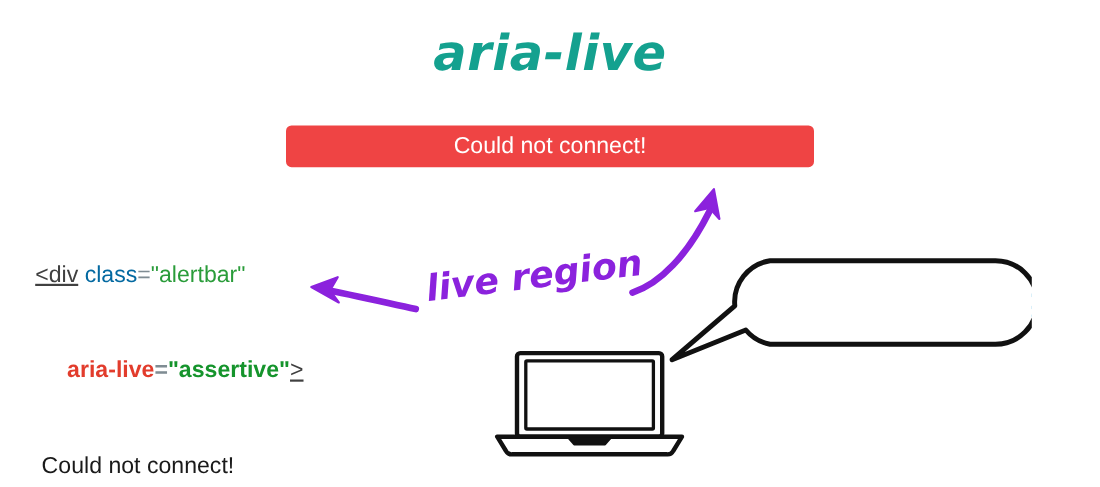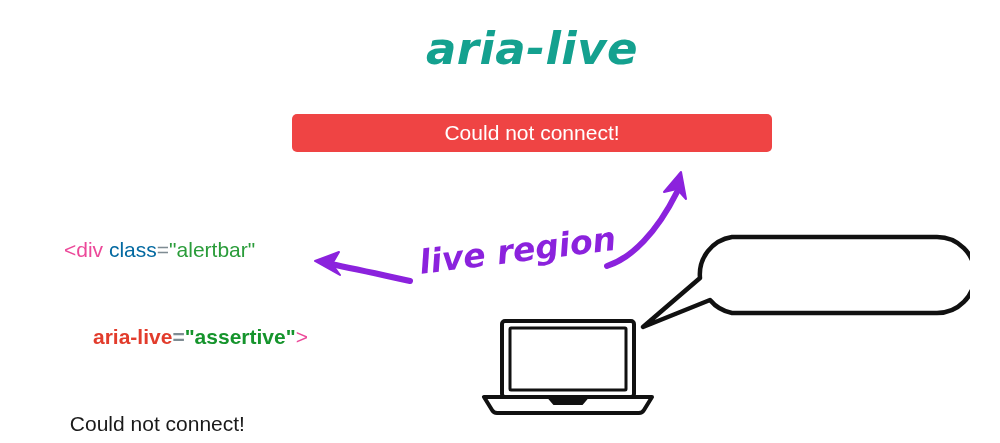--- a/index.html
+++ b/index.html
@@ -7,21 +7,20 @@
     padding: 0;
     background: #ffffff;
   }
   #canvas {
     position: relative;
     width: 938px;
     height: 443px;
     background: #ffffff;
     overflow: hidden;
     font-family: "Liberation Sans", sans-serif;
-    margin-left: 32px;
   }
 
   
   #title {
     position: absolute;
     left: 0;
     top: 22px;
     width: 1000px;
     text-align: center;
     font-family: "DejaVu Sans", sans-serif;
@@ -55,21 +54,21 @@
   #code {
     position: absolute;
     left: 32px;
     top: 177px;
     font-family: "Liberation Sans", sans-serif;
     font-size: 21px;
     line-height: 29px;
     white-space: pre;
     color: #1a1a1a;
   }
-  .tok-tag   { color: #ec4899; }
+  .tok-tag   { color: #404040; text-decoration: underline; }
   .tok-attr  { color: #0369a1; }
   .tok-attr-b{ color: #e23c2c; font-weight: bold; }
   .tok-eq    { color: #7f8c93; }
   .tok-eq-b  { color: #7f8c93; font-weight: bold; }
   .tok-val   { color: #2a9c3a; }
   .tok-val-b { color: #15942c; font-weight: bold; }
   .tok-text  { color: #1a1a1a; }
   .code-indent { padding-left: 29px; }
 
   

